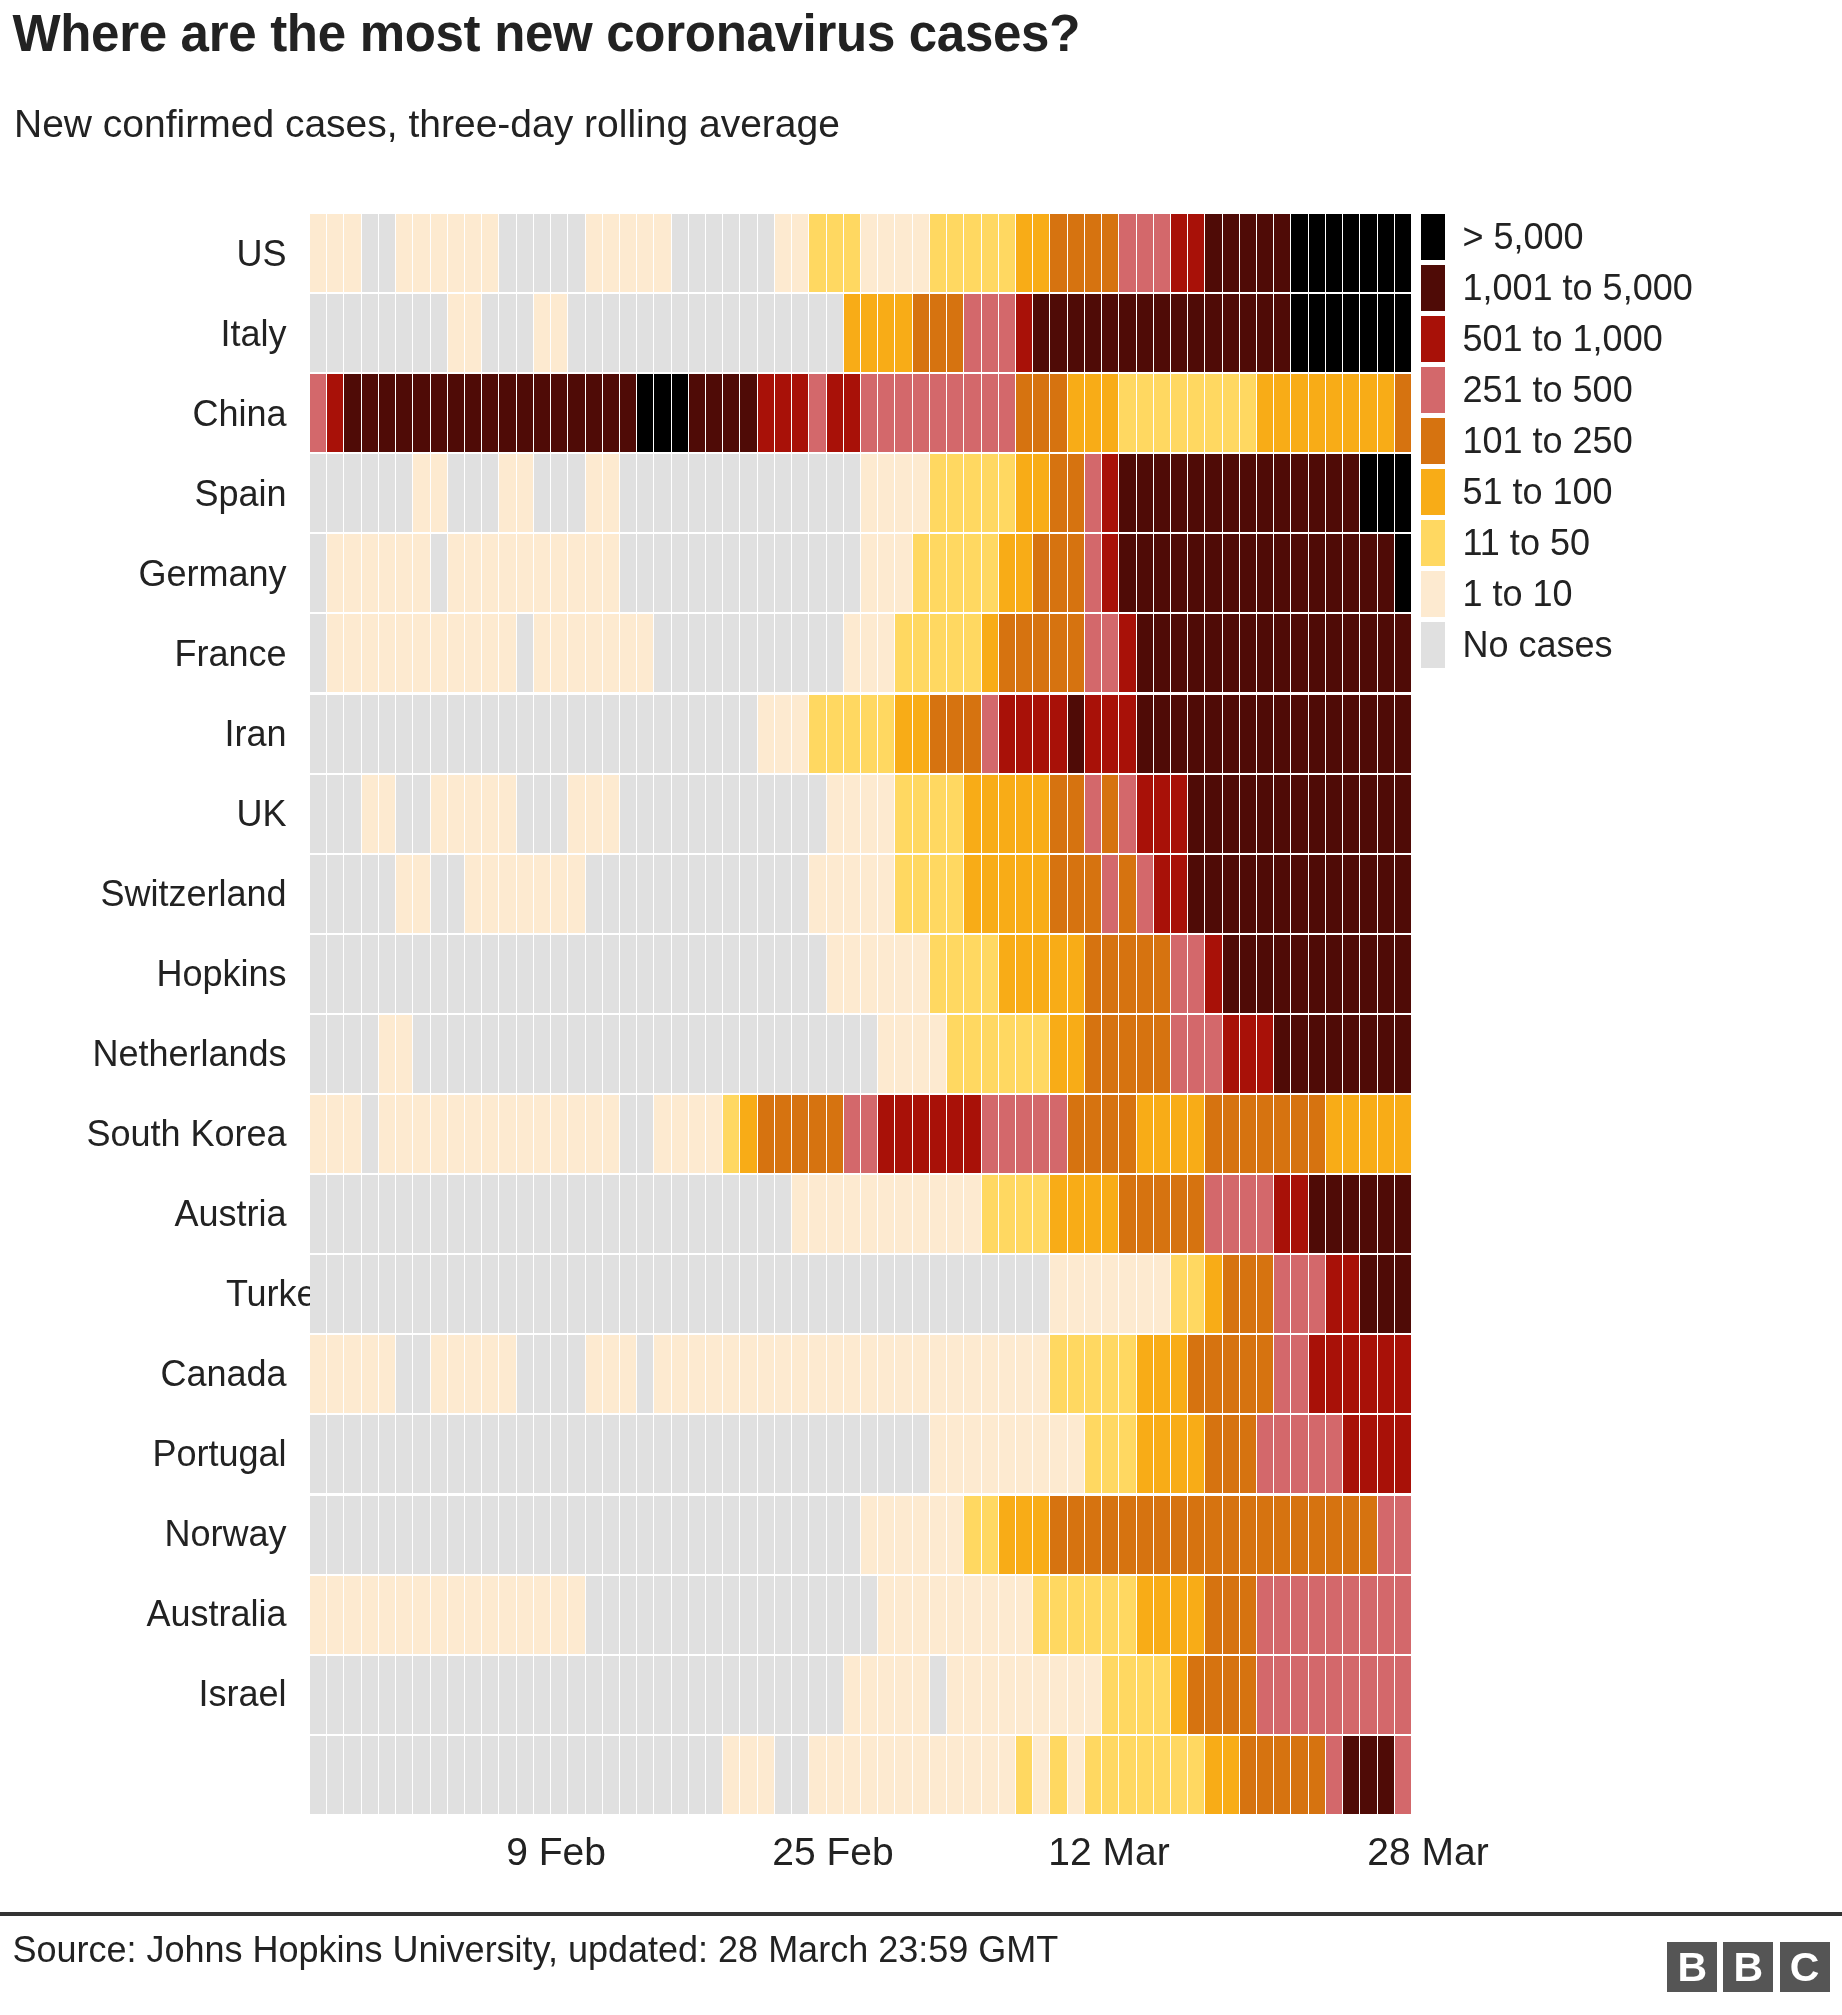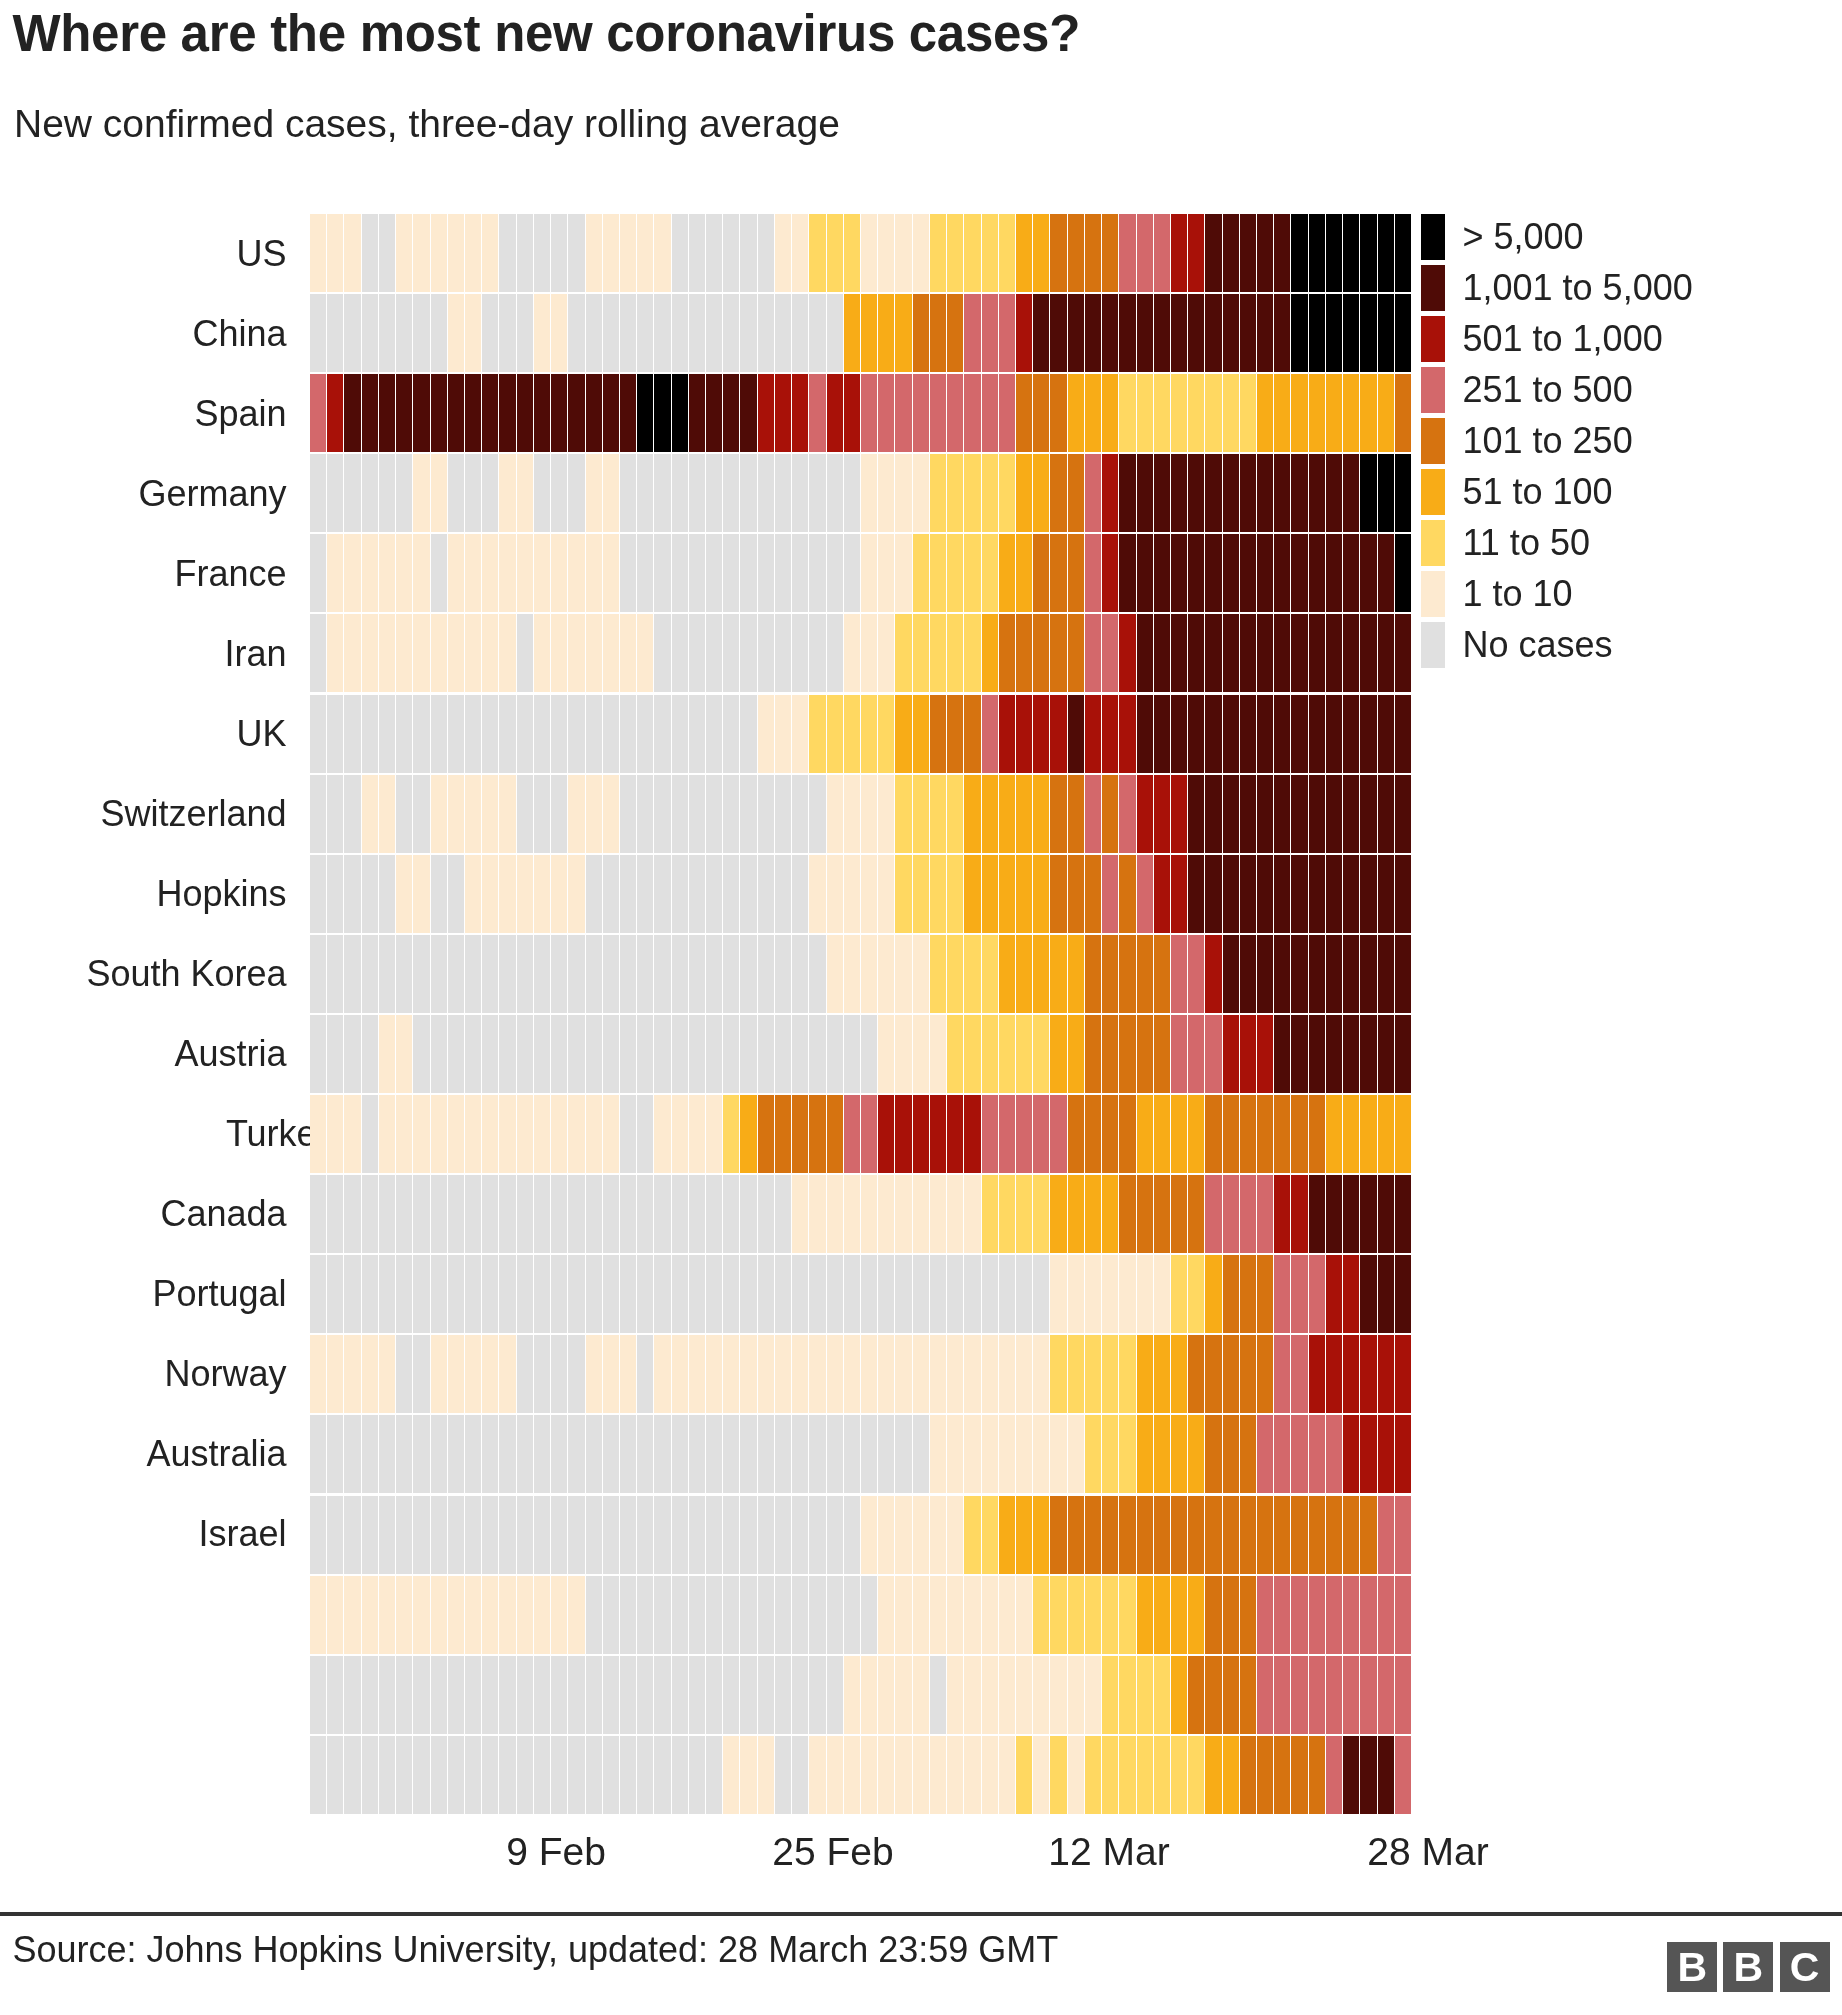--- a/index.html
+++ b/index.html
@@ -149,28 +149,30 @@
 </head>
 <body>
 
 <div id="page">
 
   <div class="title">Where are the most new coronavirus cases?</div>
   <div class="subtitle">New confirmed cases, three-day rolling average</div>
 
   <div id="ylabels">
       <div class="ylabel" style="height: 80px;">US</div>
+      <div class="ylabel" style="height: 80px;">Italy</div>
       <div class="ylabel" style="height: 80px;">China</div>
       <div class="ylabel" style="height: 80px;">Spain</div>
       <div class="ylabel" style="height: 80px;">Germany</div>
       <div class="ylabel" style="height: 80px;">France</div>
       <div class="ylabel" style="height: 80px;">Iran</div>
       <div class="ylabel" style="height: 80px;">UK</div>
       <div class="ylabel" style="height: 80px;">Switzerland</div>
       <div class="ylabel" style="height: 80px;">Hopkins</div>
+      <div class="ylabel" style="height: 80px;">Netherlands</div>
       <div class="ylabel" style="height: 80px;">South Korea</div>
       <div class="ylabel" style="height: 80px;">Austria</div>
       <div class="ylabel" style="height: 80px; margin-left: 48px;">Turkey</div>
       <div class="ylabel" style="height: 80px;">Canada</div>
       <div class="ylabel" style="height: 80px;">Portugal</div>
       <div class="ylabel" style="height: 80px;">Norway</div>
       <div class="ylabel" style="height: 80px;">Australia</div>
       <div class="ylabel" style="height: 80px;">Israel</div>
     </div>
 

